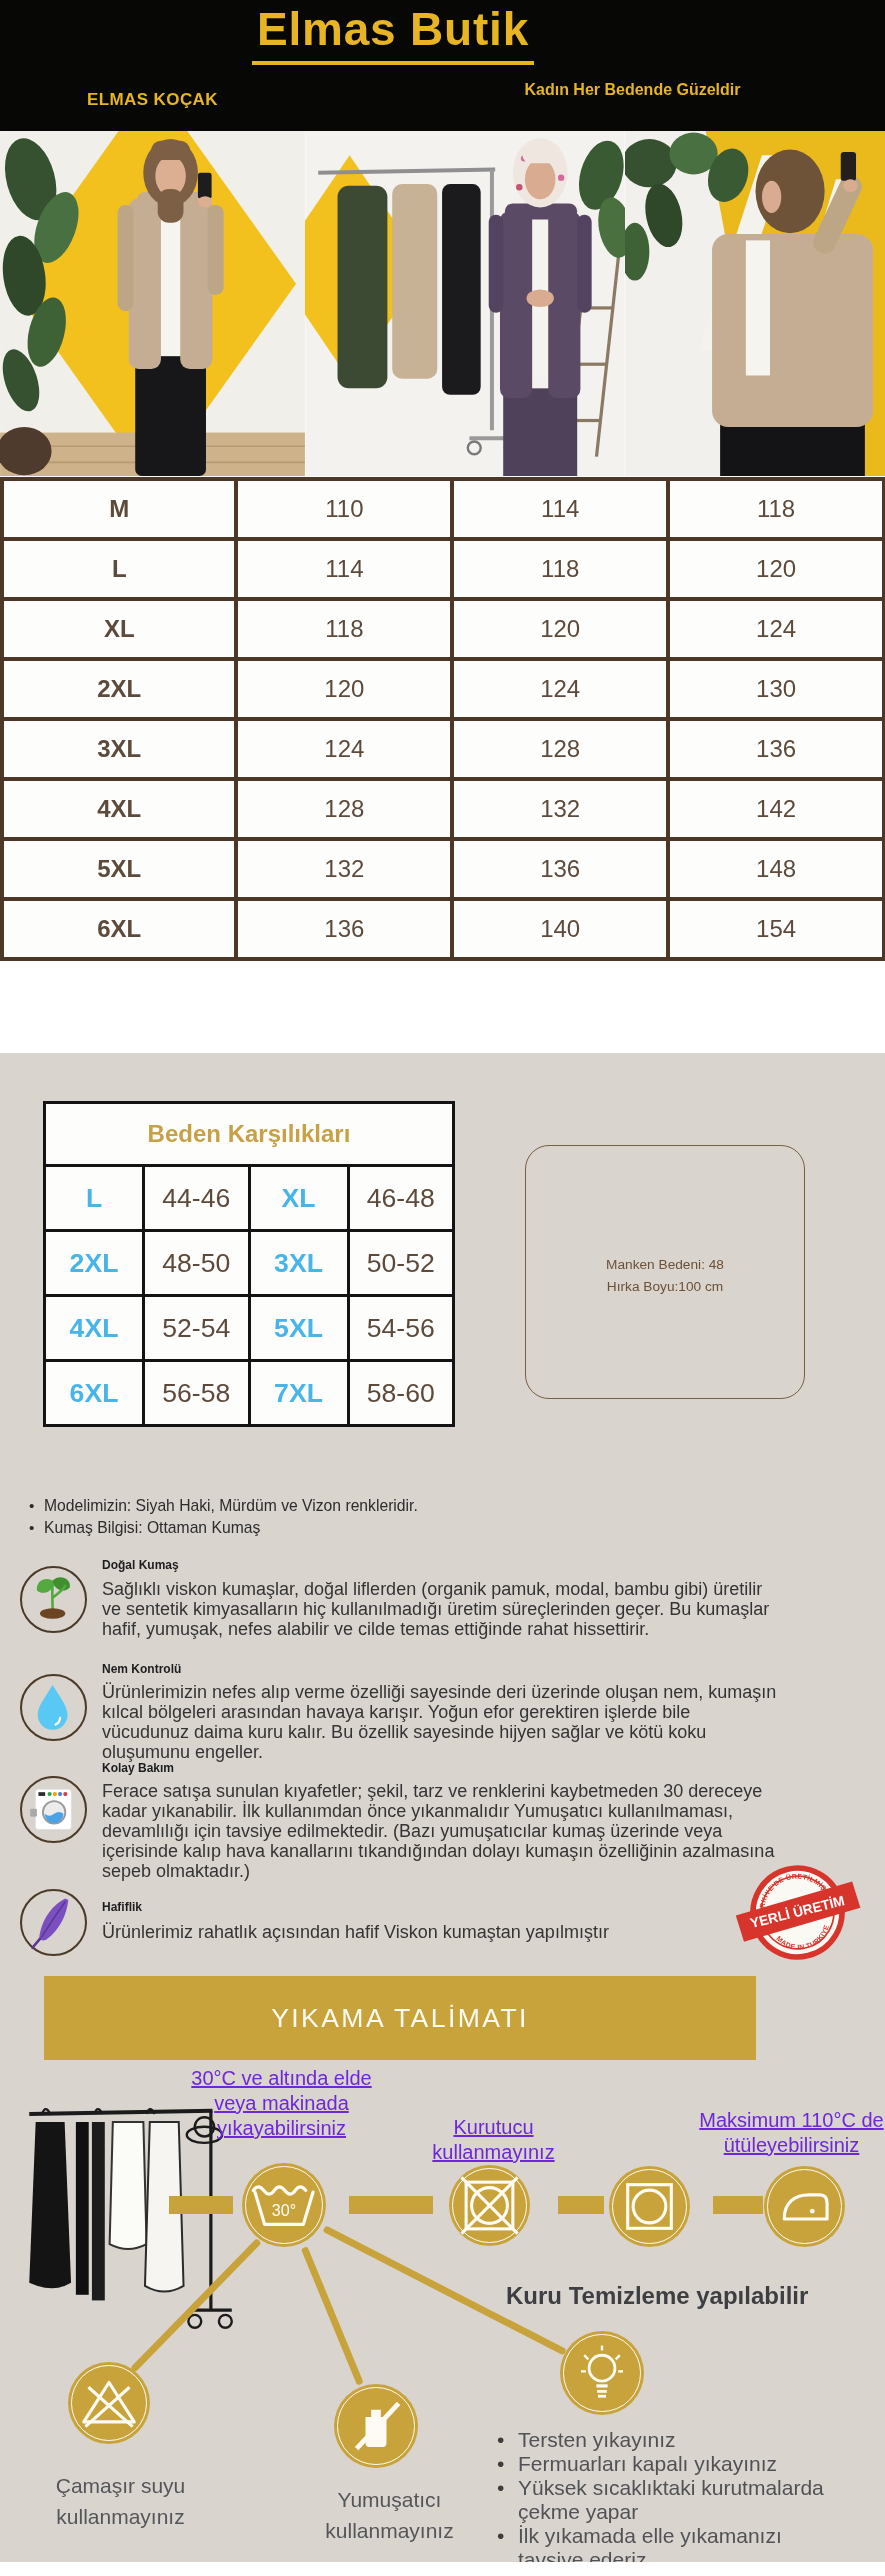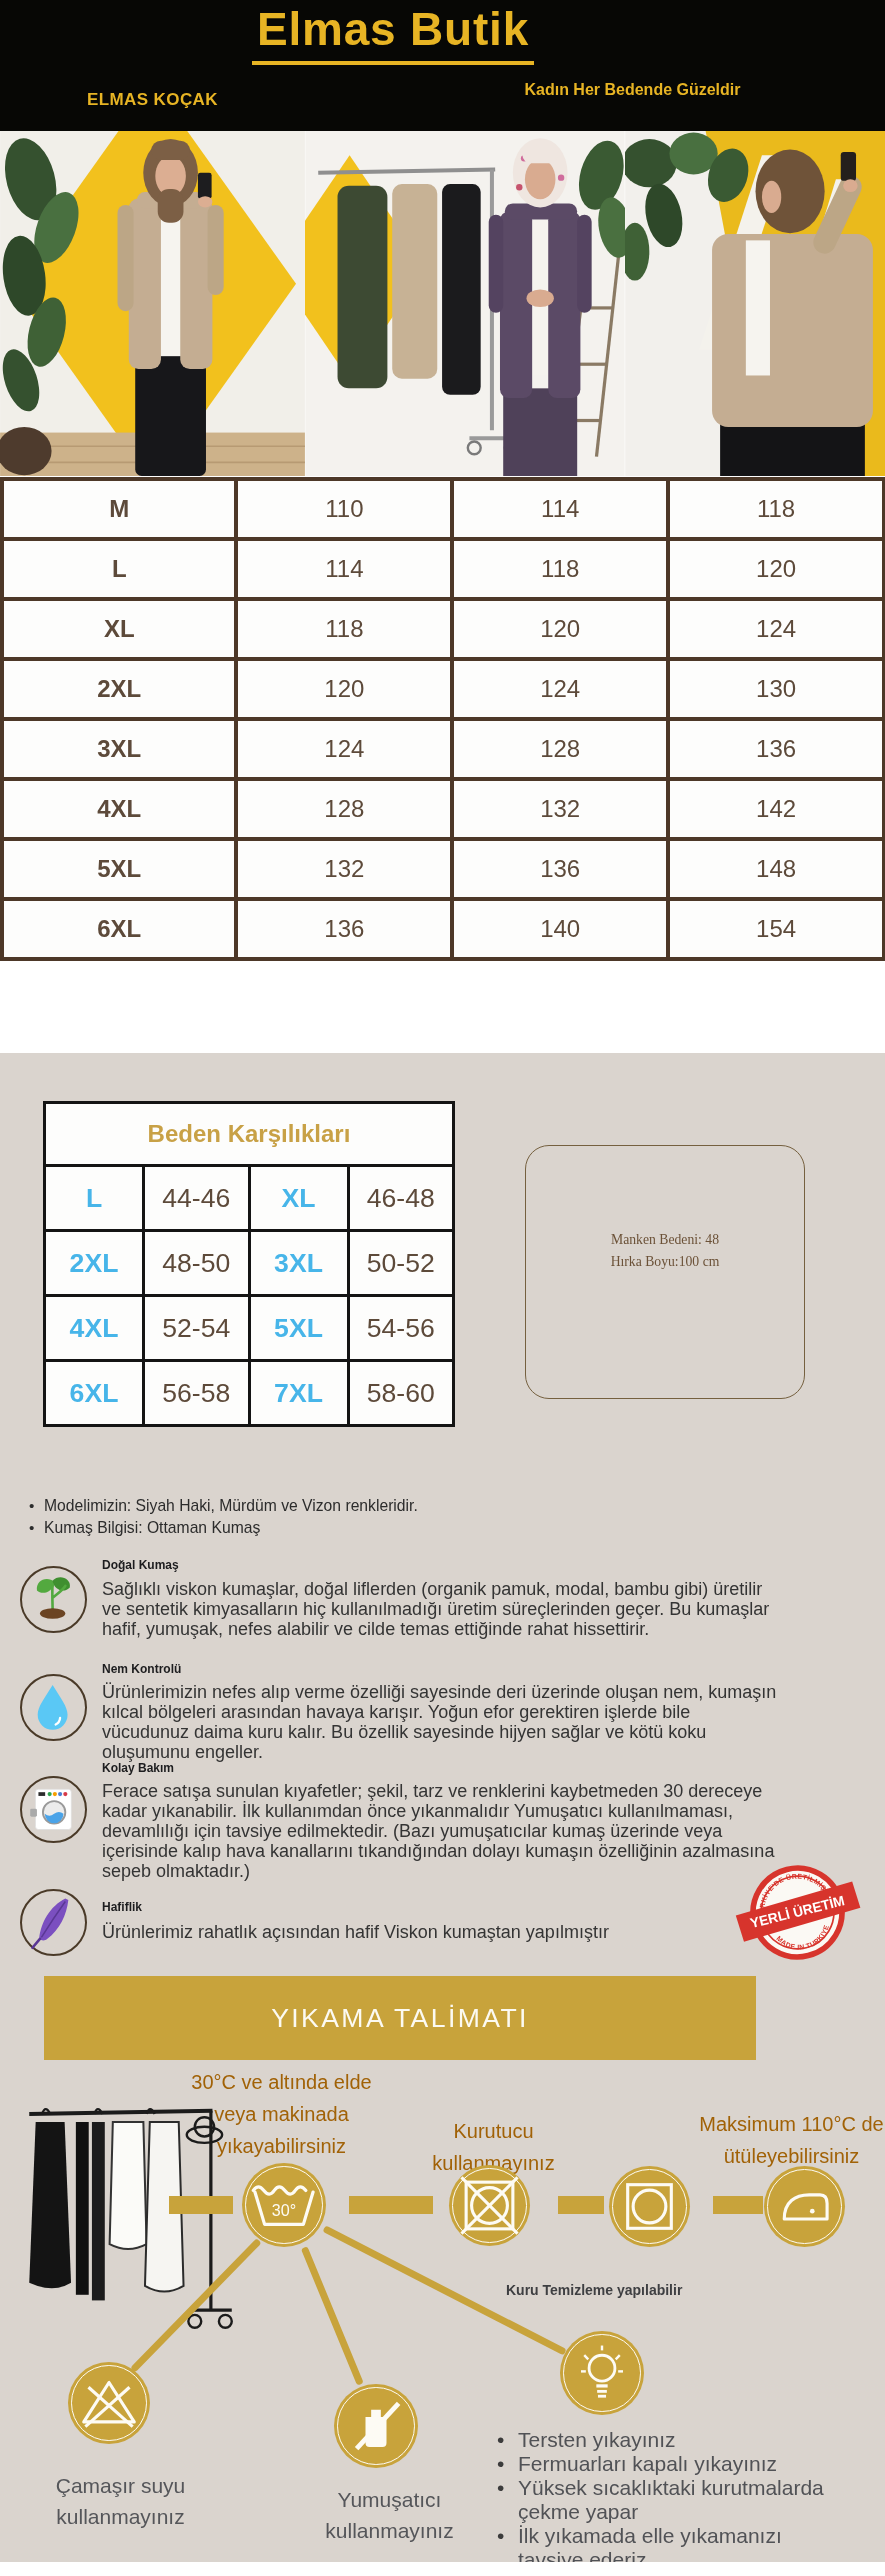--- a/index.html
+++ b/index.html
@@ -27,41 +27,41 @@
   
   table.map{position:absolute;left:43px;top:1101px;width:412px;border-collapse:collapse;background:#fdfdfc;}
   table.map td{border:3.2px solid #141414;text-align:center;vertical-align:middle;}
   table.map td.ttl{height:58px;color:#c8a146;font-size:24px;font-weight:bold;}
   table.map tr.r td{height:60px;font-size:26.6px;}
   table.map td.sz{color:#47b5e9;font-weight:bold;width:94px;}
   table.map td.rg{color:#5d4a3a;}
   
   .modelbox{position:absolute;left:525px;top:1145px;width:280px;height:254px;border:1.6px solid #75603f;
             border-radius:24px;box-sizing:border-box;text-align:center;color:#6b5137;font-size:13.7px;line-height:22px;}
-  .modelbox .inner{margin-top:83px;font-family:Liberation Serif, serif;}
+  .modelbox .inner{margin-top:108px;}
   
   .bullet{position:absolute;left:29px;color:#2c2c2c;font-size:15.7px;}
   .bullet::before{content:"•";margin-right:9.7px;font-size:15.3px;}
   
   .fcircle{position:absolute;width:67px;height:67px;border:2.4px solid #4a3a28;border-radius:50%;
            box-sizing:border-box;background:transparent;}
   .ftitle{position:absolute;left:102px;color:#1d1d1f;font-size:12px;font-weight:bold;}
   .ftext{position:absolute;left:102px;width:680px;color:#343434;font-size:18px;line-height:20px;}
   
   .banner{position:absolute;left:44px;top:1976px;width:712px;height:84px;background:#c8a33b;
           color:#fcfaf2;font-size:26.6px;letter-spacing:2.4px;text-align:center;line-height:84px;}
   
   .gline{position:absolute;height:7.2px;background:#c8a33b;transform-origin:0 50%;border-radius:3.2px;}
   .gdash{position:absolute;top:2196px;height:17.7px;background:#c8a33b;}
   .cc{position:absolute;border-radius:50%;background:#c8a33b;}
   .cc::before{content:"";position:absolute;inset:3.2px;border:1.6px solid #fdfbf4;border-radius:50%;}
   .cc svg{position:absolute;inset:0;}
-  .clabel{position:absolute;text-align:center;color:#a16207;font-size:20px;line-height:32px;}
+  .clabel{position:absolute;text-align:center;color:#6d28d9;font-size:20px;line-height:25px;text-decoration:underline;}
   .blabel{position:absolute;text-align:center;color:#55565a;font-size:21px;line-height:31px;}
-  .kuru{position:absolute;left:506px;top:2282px;color:#3e3f42;font-size:14px;font-weight:bold;}
+  .kuru{position:absolute;left:506px;top:2282px;color:#3e3f42;font-size:24px;font-weight:bold;}
   .notes{position:absolute;left:497px;top:2428px;width:346px;margin:0;padding:0;list-style:none;}
   .notes li{color:#515256;font-size:21px;line-height:24px;padding-left:21px;position:relative;}
   .notes li::before{content:"•";position:absolute;left:0;color:#3c3c3c;}
   .stamp{position:absolute;left:745px;top:1860px;width:105px;height:105px;}
   .stamp svg{overflow:visible;}
   .footer{position:absolute;left:0;top:2562px;width:886px;height:13.7px;background:#ffffff;}
 </style>
 </head>
 <body>
 

